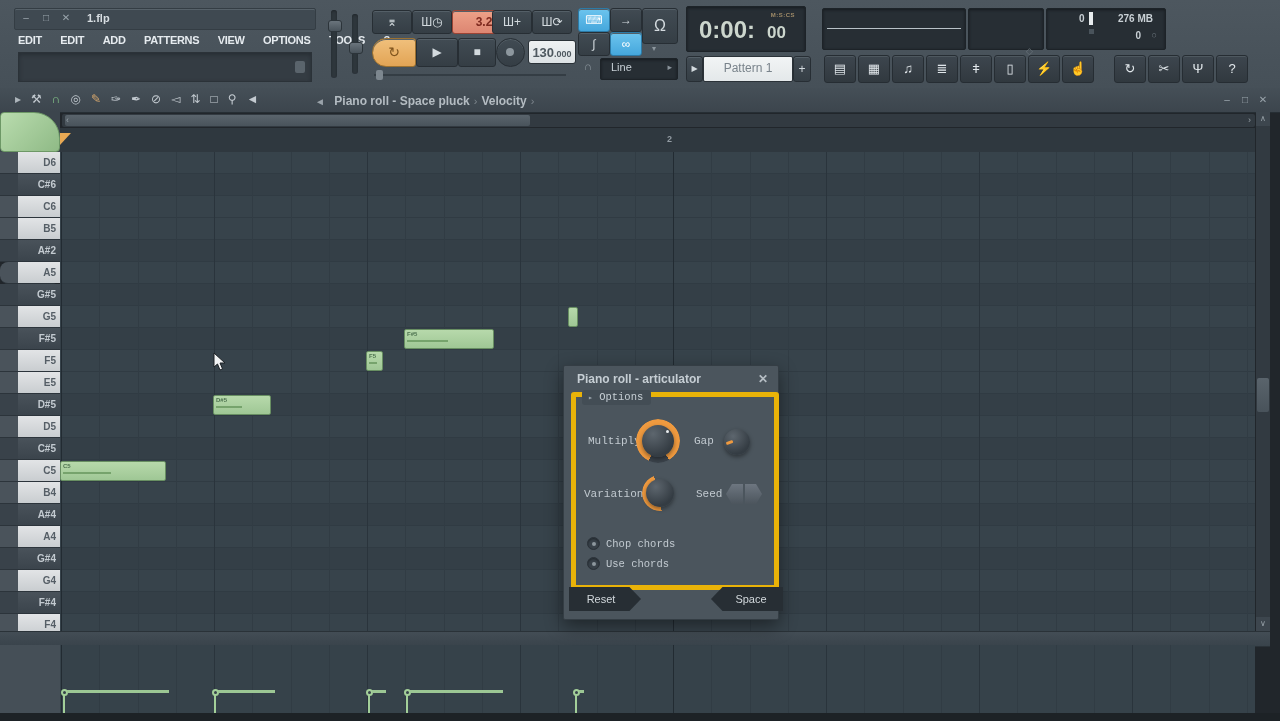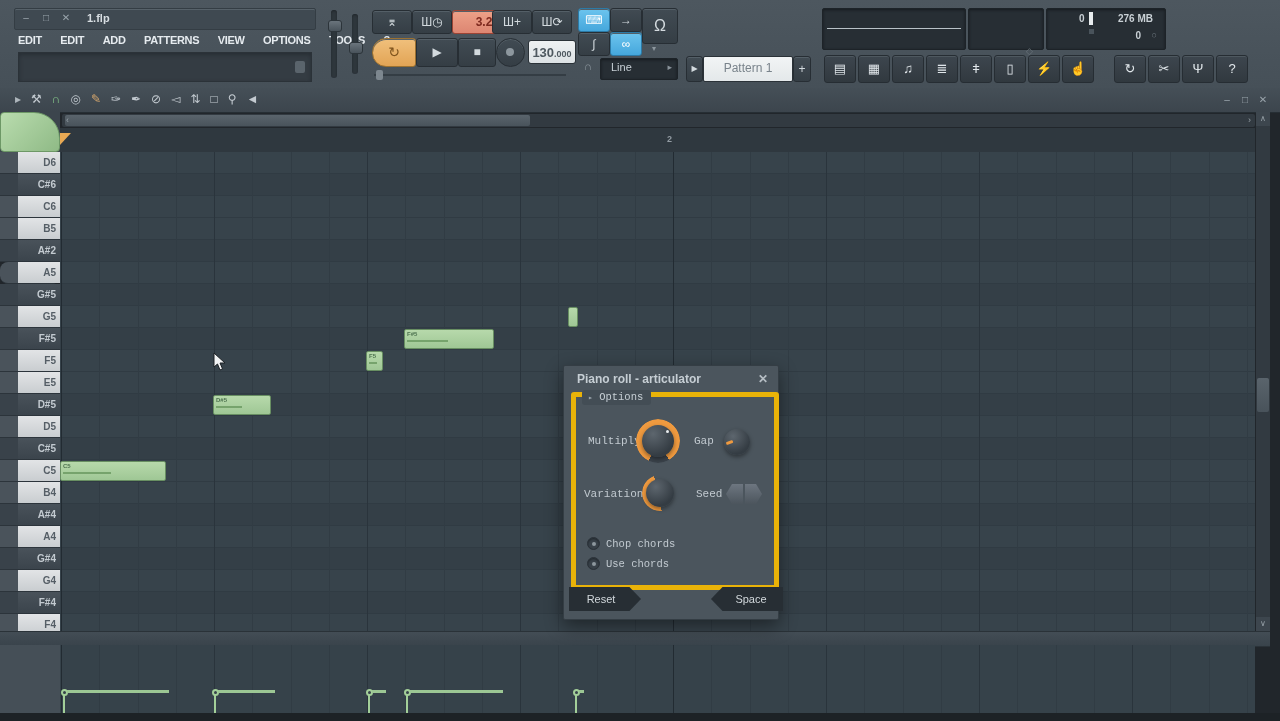--- a/index.html
+++ b/index.html
@@ -179,20 +179,25 @@
     <div class="abs tbtn blue" style="left:610px;top:32px;width:30px;height:22px;">
         <span class="g">∞</span>
       </div>
     <span class="abs" style="left:652px;top:44px;color:#8d979e;font-size:8px;">▾</span>
     <span class="abs" style="left:584px;top:60px;color:#8d979e;font-size:11px;font-weight:bold;">∩</span>
     <div class="abs darkbox" style="left:600px;top:58px;width:76px;height:20px;">
       <span class="abs" style="left:10px;top:2px;color:#c8d0d6;font-size:11px;">Line</span>
       <span class="abs" style="right:5px;top:3px;color:#8a949b;font-size:9px;">▸</span>
     </div>
 
+    <div class="abs darkbox" style="left:686px;top:6px;width:118px;height:44px;">
+      <span class="abs" id="time-unit" style="right:10px;top:5px;">M:S:CS</span>
+      <span class="abs" id="time-display" style="left:12px;top:9px;font-size:24px;">0:00:</span>
+      <span class="abs" style="left:80px;top:16px;font-size:17px;color:#ccd6cd;font-weight:bold;">00</span>
+    </div>
 
     <div class="abs tbtn" style="left:686px;top:56px;width:15px;height:24px;">
         <span class="g" style="font-size:8px;line-height:24px;">▶</span>
       </div>
     <div class="abs" id="pattern-display" style="left:703px;top:56px;width:88px;height:24px;">Pattern 1</div>
     <div class="abs tbtn" style="left:793px;top:56px;width:16px;height:24px;">
         <span class="g" style="line-height:24px;">+</span>
       </div>
 
     <div class="abs darkbox" style="left:822px;top:8px;width:142px;height:40px;">
@@ -221,20 +226,24 @@
         <span class="picon abs" style="left: 238px;"><span>☝</span></span>
         <span class="picon abs" style="left: 290px;"><span>↻</span></span>
         <span class="picon abs" style="left: 324px;"><span>✂</span></span>
         <span class="picon abs" style="left: 358px;"><span>Ψ</span></span>
         <span class="picon abs" style="left: 392px;"><span>?</span></span>
       </div>
   </div>
 
   <div id="pr-toolbar" class="abs">
     <span id="pr-icons" class="abs" style="left:10px;top:0;white-space:nowrap;"><span class="pr-icon" style="color: rgb(174, 182, 188);">▸</span><span class="pr-icon" style="color: rgb(195, 202, 208);">⚒</span><span class="pr-icon" style="color: rgb(134, 201, 139);">∩</span><span class="pr-icon" style="color: rgb(195, 202, 208);">◎</span><span class="pr-icon" style="color: rgb(217, 169, 110);">✎</span><span class="pr-icon" style="color: rgb(195, 202, 208);">✑</span><span class="pr-icon" style="color: rgb(195, 202, 208);">✒</span><span class="pr-icon" style="color: rgb(195, 202, 208);">⊘</span><span class="pr-icon" style="color: rgb(195, 202, 208);">◅</span><span class="pr-icon" style="color: rgb(195, 202, 208);">⇅</span><span class="pr-icon" style="color: rgb(195, 202, 208);">□</span><span class="pr-icon" style="color: rgb(195, 202, 208);">⚲</span><span class="pr-icon" style="color: rgb(195, 202, 208);">◄</span></span>
+    <span class="abs" style="left:310px;top:0;line-height:23px;">
+      <span class="pr-icon" style="color:#9aa3aa;font-size:10px;">◄</span>
+      <span id="pr-title">Piano roll - Space pluck</span><span class="crumb-sep">›</span><span id="pr-title" style="color:#b4bcc2;font-size:12px;font-weight:bold;">Velocity</span><span class="crumb-sep">›</span>
+    </span>
     <span class="abs wbtn" style="right:44px;top:3px;">–</span>
     <span class="abs wbtn" style="right:26px;top:3px;">□</span>
     <span class="abs wbtn" style="right:8px;top:3px;">✕</span>
   </div>
 
   <div class="abs" style="left:0;top:112px;width:60px;height:40px;background:#3c454d;"></div>
   <div id="corner-wedge" class="abs"></div>
   <div id="hscroll" class="abs">
     <span id="hscroll-thumb"></span>
     <span class="abs scroll-arrow" style="left:4px;">‹</span>

